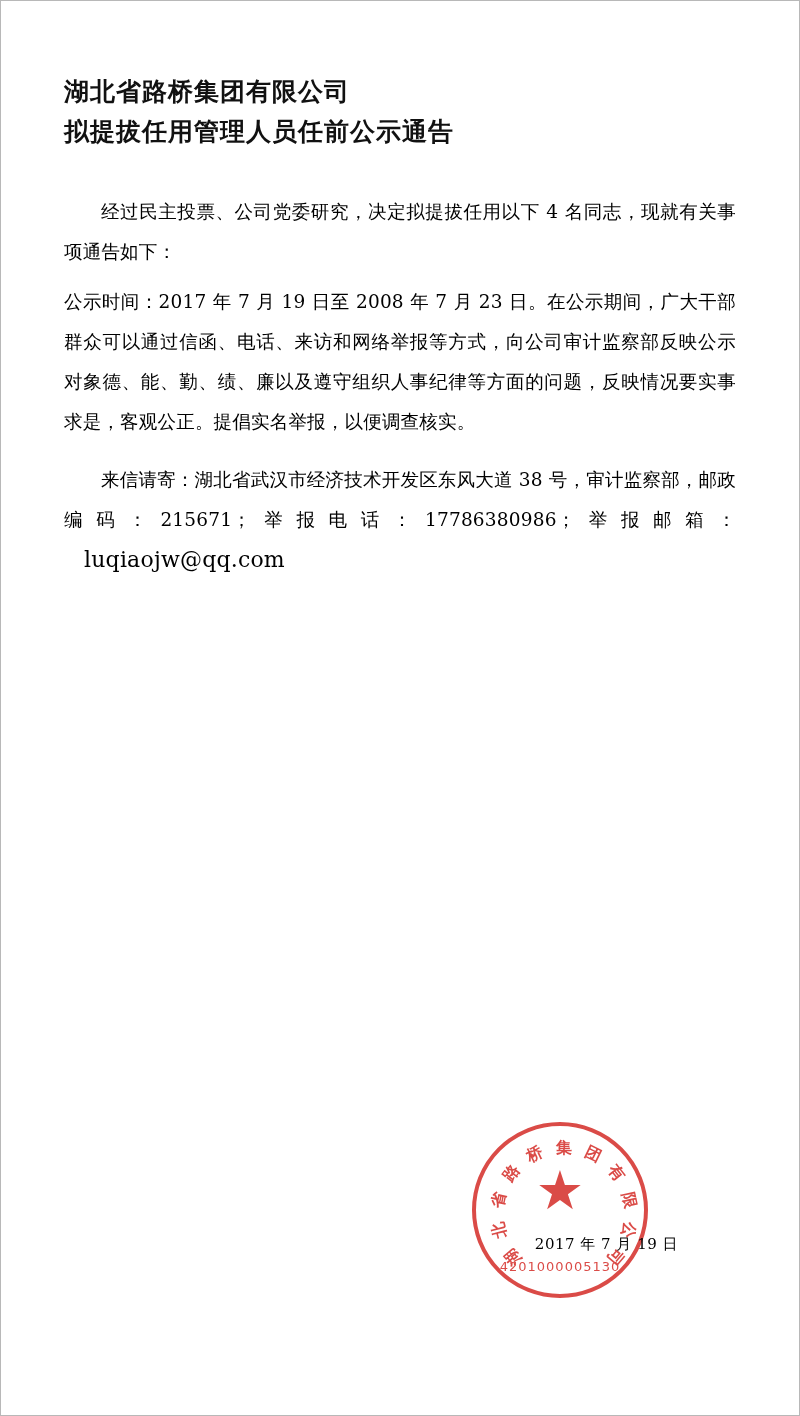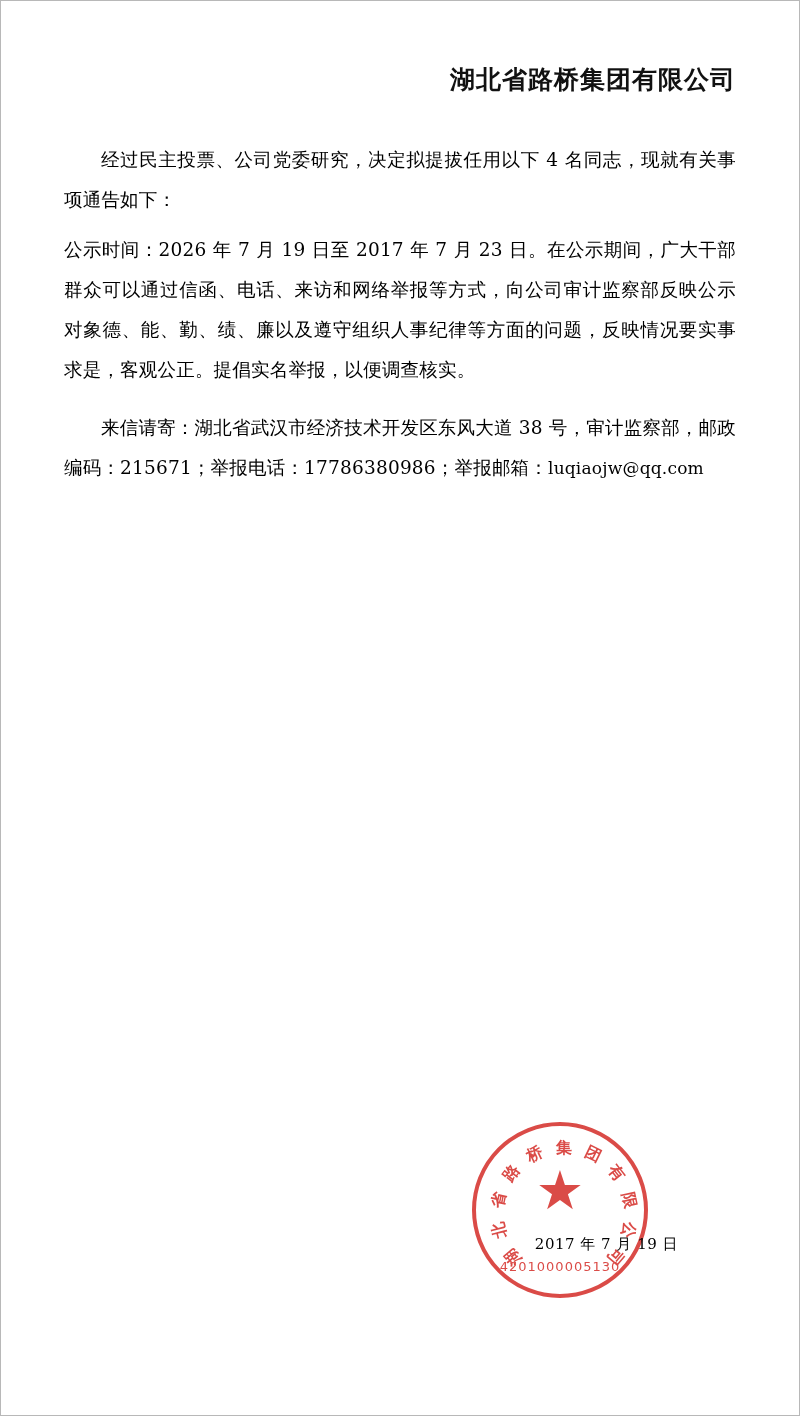--- a/index.html
+++ b/index.html
@@ -26,22 +26,22 @@
   }
   .doc {
     position: absolute;
     left: 0; top: 0;
     width: 800px;
     height: 1416px;
     box-sizing: border-box;
     padding: 46px 64px 0 64px;
   }
   .title-block {
-    text-align: right;
-    margin-top: 14px;
+    text-align: left;
+    margin-top: 26px;
     margin-bottom: 40px;
   }
   .title-line {
     font-family: "DejaVu Sans", "Liberation Sans", sans-serif;
     font-weight: bold;
     font-size: 25px;
     line-height: 40px;
     letter-spacing: 1px;
     color: #111;
   }
@@ -60,21 +60,22 @@
     text-indent: 0;
   }
   .para-last {
     margin-bottom: 0;
   }
   .mail-block {
     margin-top: 18px;
   }
   .email {
     font-family: "DejaVu Serif", "Liberation Serif", serif;
-    font-size: 17px;
+    font-size: 22px;
+    margin-left: 20px;
   }
   .sign-area {
     position: absolute;
     left: 64px;
     right: 64px;
     bottom: 110px;
     height: 190px;
   }
   .date-line {
     position: absolute;
@@ -152,25 +153,26 @@
 </style>
 </head>
 <body>
 
 <div class="page-border"></div>
 
 <div class="doc">
 
   <div class="title-block">
     <div class="title-line">湖北省路桥集团有限公司</div>
+    <div class="title-line">拟提拔任用管理人员任前公示通告</div>
   </div>
 
   <div class="body-text">
     <p class="para">经过民主投票、公司党委研究，决定拟提拔任用以下 4 名同志，现就有关事项通告如下：</p>
-    <p class="para no-indent">公示时间：2026 年 7 月 19 日至 2017 年 7 月 23 日。在公示期间，广大干部群众可以通过信函、电话、来访和网络举报等方式，向公司审计监察部反映公示对象德、能、勤、绩、廉以及遵守组织人事纪律等方面的问题，反映情况要实事求是，客观公正。提倡实名举报，以便调查核实。</p>
+    <p class="para no-indent">公示时间：2017 年 7 月 19 日至 2008 年 7 月 23 日。在公示期间，广大干部群众可以通过信函、电话、来访和网络举报等方式，向公司审计监察部反映公示对象德、能、勤、绩、廉以及遵守组织人事纪律等方面的问题，反映情况要实事求是，客观公正。提倡实名举报，以便调查核实。</p>
     <p class="para para-last mail-block"><span>来信请寄：湖北省武汉市经济技术开发区东风大道 38 号，审计监察部，邮政编码：215671；举报电话：17786380986；举报邮箱：</span><span class="email">luqiaojw@qq.com</span></p>
   </div>
 
   <div class="sign-area">
     <div class="seal">
       <div class="seal-inner">
         <div class="seal-arc-text">
             <span style="transform: translate(-50.5589px, 42.424px) rotate(-130deg) translate(-50%, -50%);">湖</span>
             <span style="transform: translate(-64.0395px, 15.9668px) rotate(-104deg) translate(-50%, -50%);">北</span>
             <span style="transform: translate(-64.5577px, -13.7222px) rotate(-78deg) translate(-50%, -50%);">省</span>

